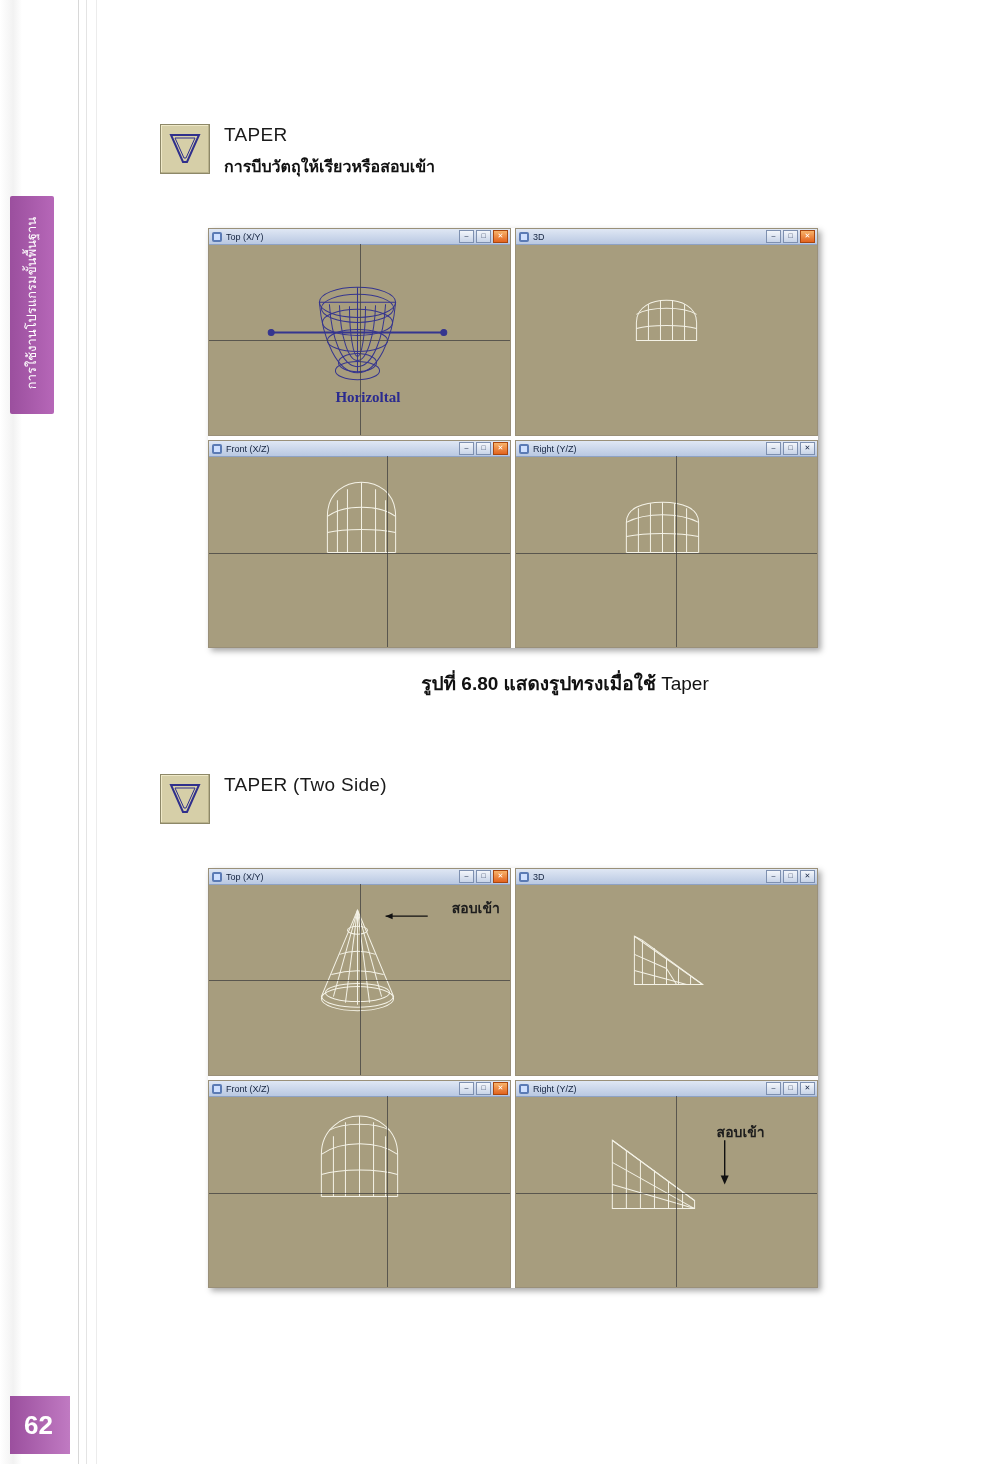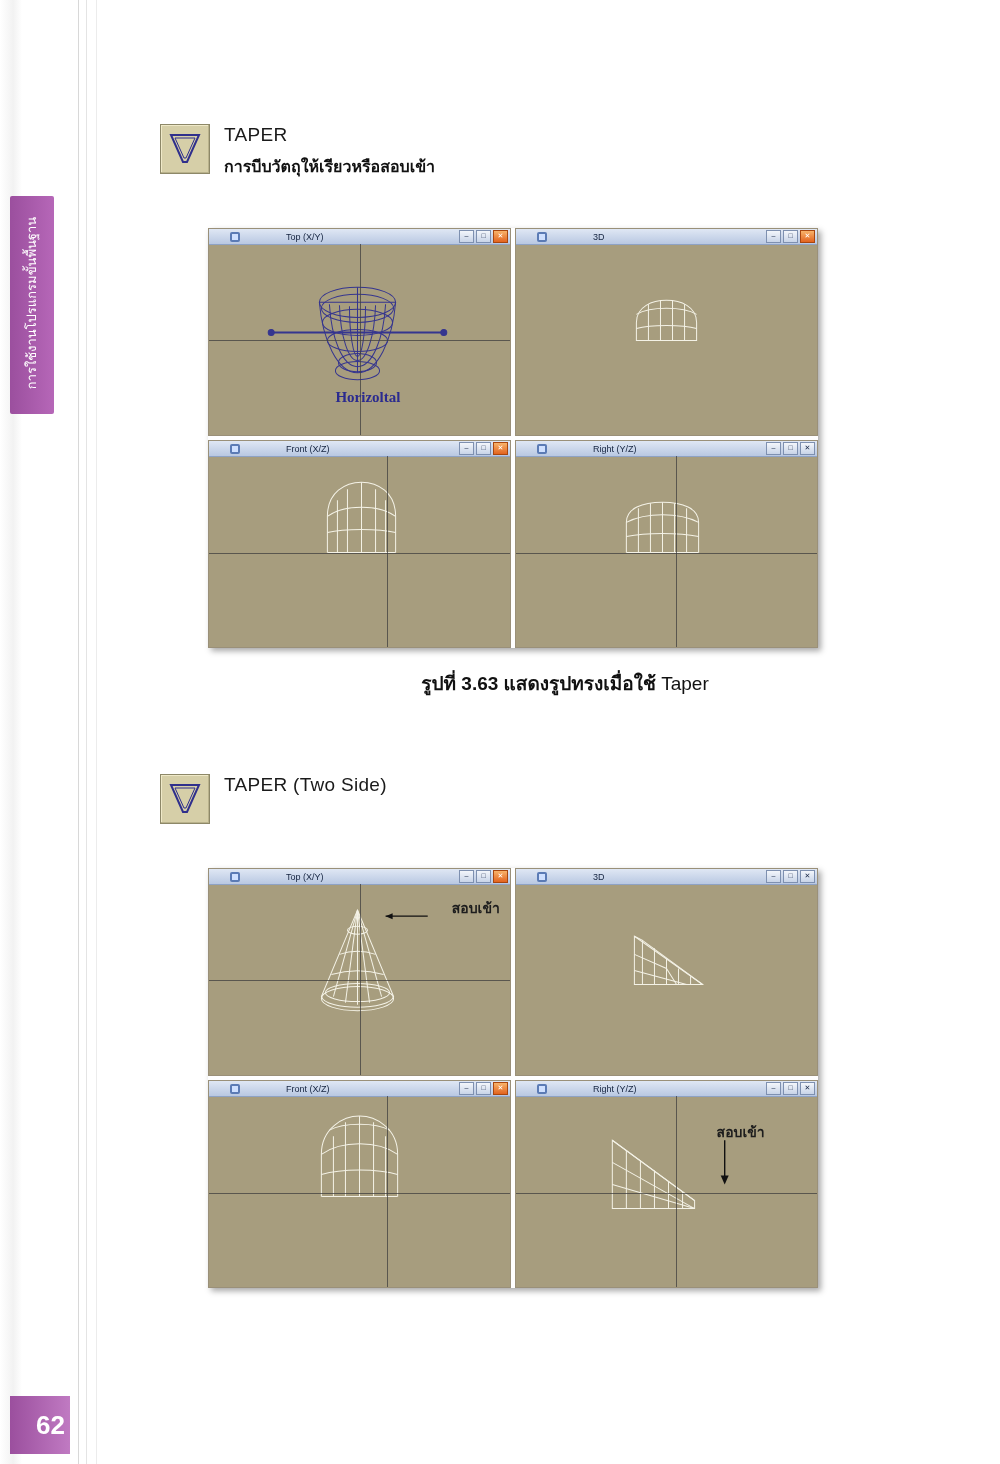--- a/index.html
+++ b/index.html
@@ -24,21 +24,21 @@
     white-space:nowrap;
     transform:rotate(-90deg);
     transform-origin:left top;
     position:absolute;left:0;top:214px;width:214px;text-align:center;
   }
   .pagebox{
     position:absolute;left:10px;top:1396px;width:60px;height:58px;
     background:linear-gradient(to right,#9b4f9e,#c07ac2);
   }
   .pagenum{
-    position:absolute;left:36px;top:1410px;color:#ffffff;font-size:26px;font-weight:bold;
+    position:absolute;left:24px;top:1410px;color:#ffffff;font-size:26px;font-weight:bold;
   }
   
   .content{position:absolute;left:150px;top:16px;width:830px;height:1464px;}
 
   .heading-row{position:absolute;display:flex;align-items:flex-start;}
   .tool-icon{
     width:48px;height:48px;flex:0 0 48px;
     background:#d6cfa8;
     border:1px solid #8d8868;
     box-shadow:inset -1px -1px 0 #b9b28c, inset 1px 1px 0 #efe9c8;
@@ -49,21 +49,21 @@
   .h-en{font-size:19px;color:#1a1a1a;letter-spacing:.3px;line-height:22px;}
   .h-th{font-size:16px;color:#111111;line-height:30px;margin-top:6px;font-weight:bold;}
 
   
   .figure{position:absolute;box-shadow:3px 3px 6px rgba(0,0,0,.35);}
   .vp-grid{display:grid;grid-template-columns:1fr 1fr;grid-template-rows:1fr 1fr;gap:4px;background:#ffffff;}
   .vp{position:relative;background:#a79d7e;border:1px solid #9a9079;overflow:hidden;}
   .vp-title{
     height:15px;background:linear-gradient(to bottom,#dfe7f4,#b9c8e2);
     border-bottom:1px solid #8ea2c4;display:flex;align-items:center;
-    font-size:9px;color:#14233f;padding-left:21px;position:relative;gap:42px;
+    font-size:9px;color:#14233f;padding-left:3px;position:relative;
   }
   .vp-title .tico{width:10px;height:10px;background:#5b7bb5;margin-right:4px;border-radius:2px;position:relative;}
   .vp-title .tico:after{content:"";position:absolute;left:2px;top:2px;width:6px;height:6px;background:#cfe0ff;}
   .wbtns{position:absolute;right:2px;top:1px;display:flex;gap:2px;}
   .wb{width:13px;height:11px;background:linear-gradient(to bottom,#f3f6fb,#c8d4e8);border:1px solid #7e90b0;font-size:7px;line-height:9px;text-align:center;color:#23324f;}
   .wb.cl{background:linear-gradient(to bottom,#f8b36a,#e2631f);border-color:#a8460f;color:#fff;}
   .vp-body{position:absolute;left:0;right:0;top:15px;bottom:0;}
   .gl-v{position:absolute;top:0;bottom:0;width:1px;background:#3f3f3f;opacity:.75;}
   .gl-h{position:absolute;left:0;right:0;height:1px;background:#3f3f3f;opacity:.75;}
 
@@ -223,21 +223,21 @@
               <line x1="110" y1="96" x2="182" y2="96"></line>
             </g>
           </svg>
         </div>
       </div>
 
     </div>
   </div>
 
   <div class="caption" style="left:0;top:652px;">
-    <span>รูปที่ 3.63 แสดงรูปทรงเมื่อใช้ </span><span class="lat">Taper</span>
+    <span>รูปที่ 6.80 แสดงรูปทรงเมื่อใช้ </span><span class="lat">Taper</span>
   </div>
 
   <div class="heading-row" style="left:10px;top:758px;">
     <div class="tool-icon">
       <svg width="36" height="34" viewBox="0 0 36 34">
         <polygon points="4,3 32,3 20,30 16,30" fill="none" stroke="#2f2f8c" stroke-width="2"></polygon>
         <polygon points="8,6 28,6 19,26 17,26" fill="none" stroke="#2f2f8c" stroke-width="1"></polygon>
       </svg>
     </div>
     <div class="heading-text">

